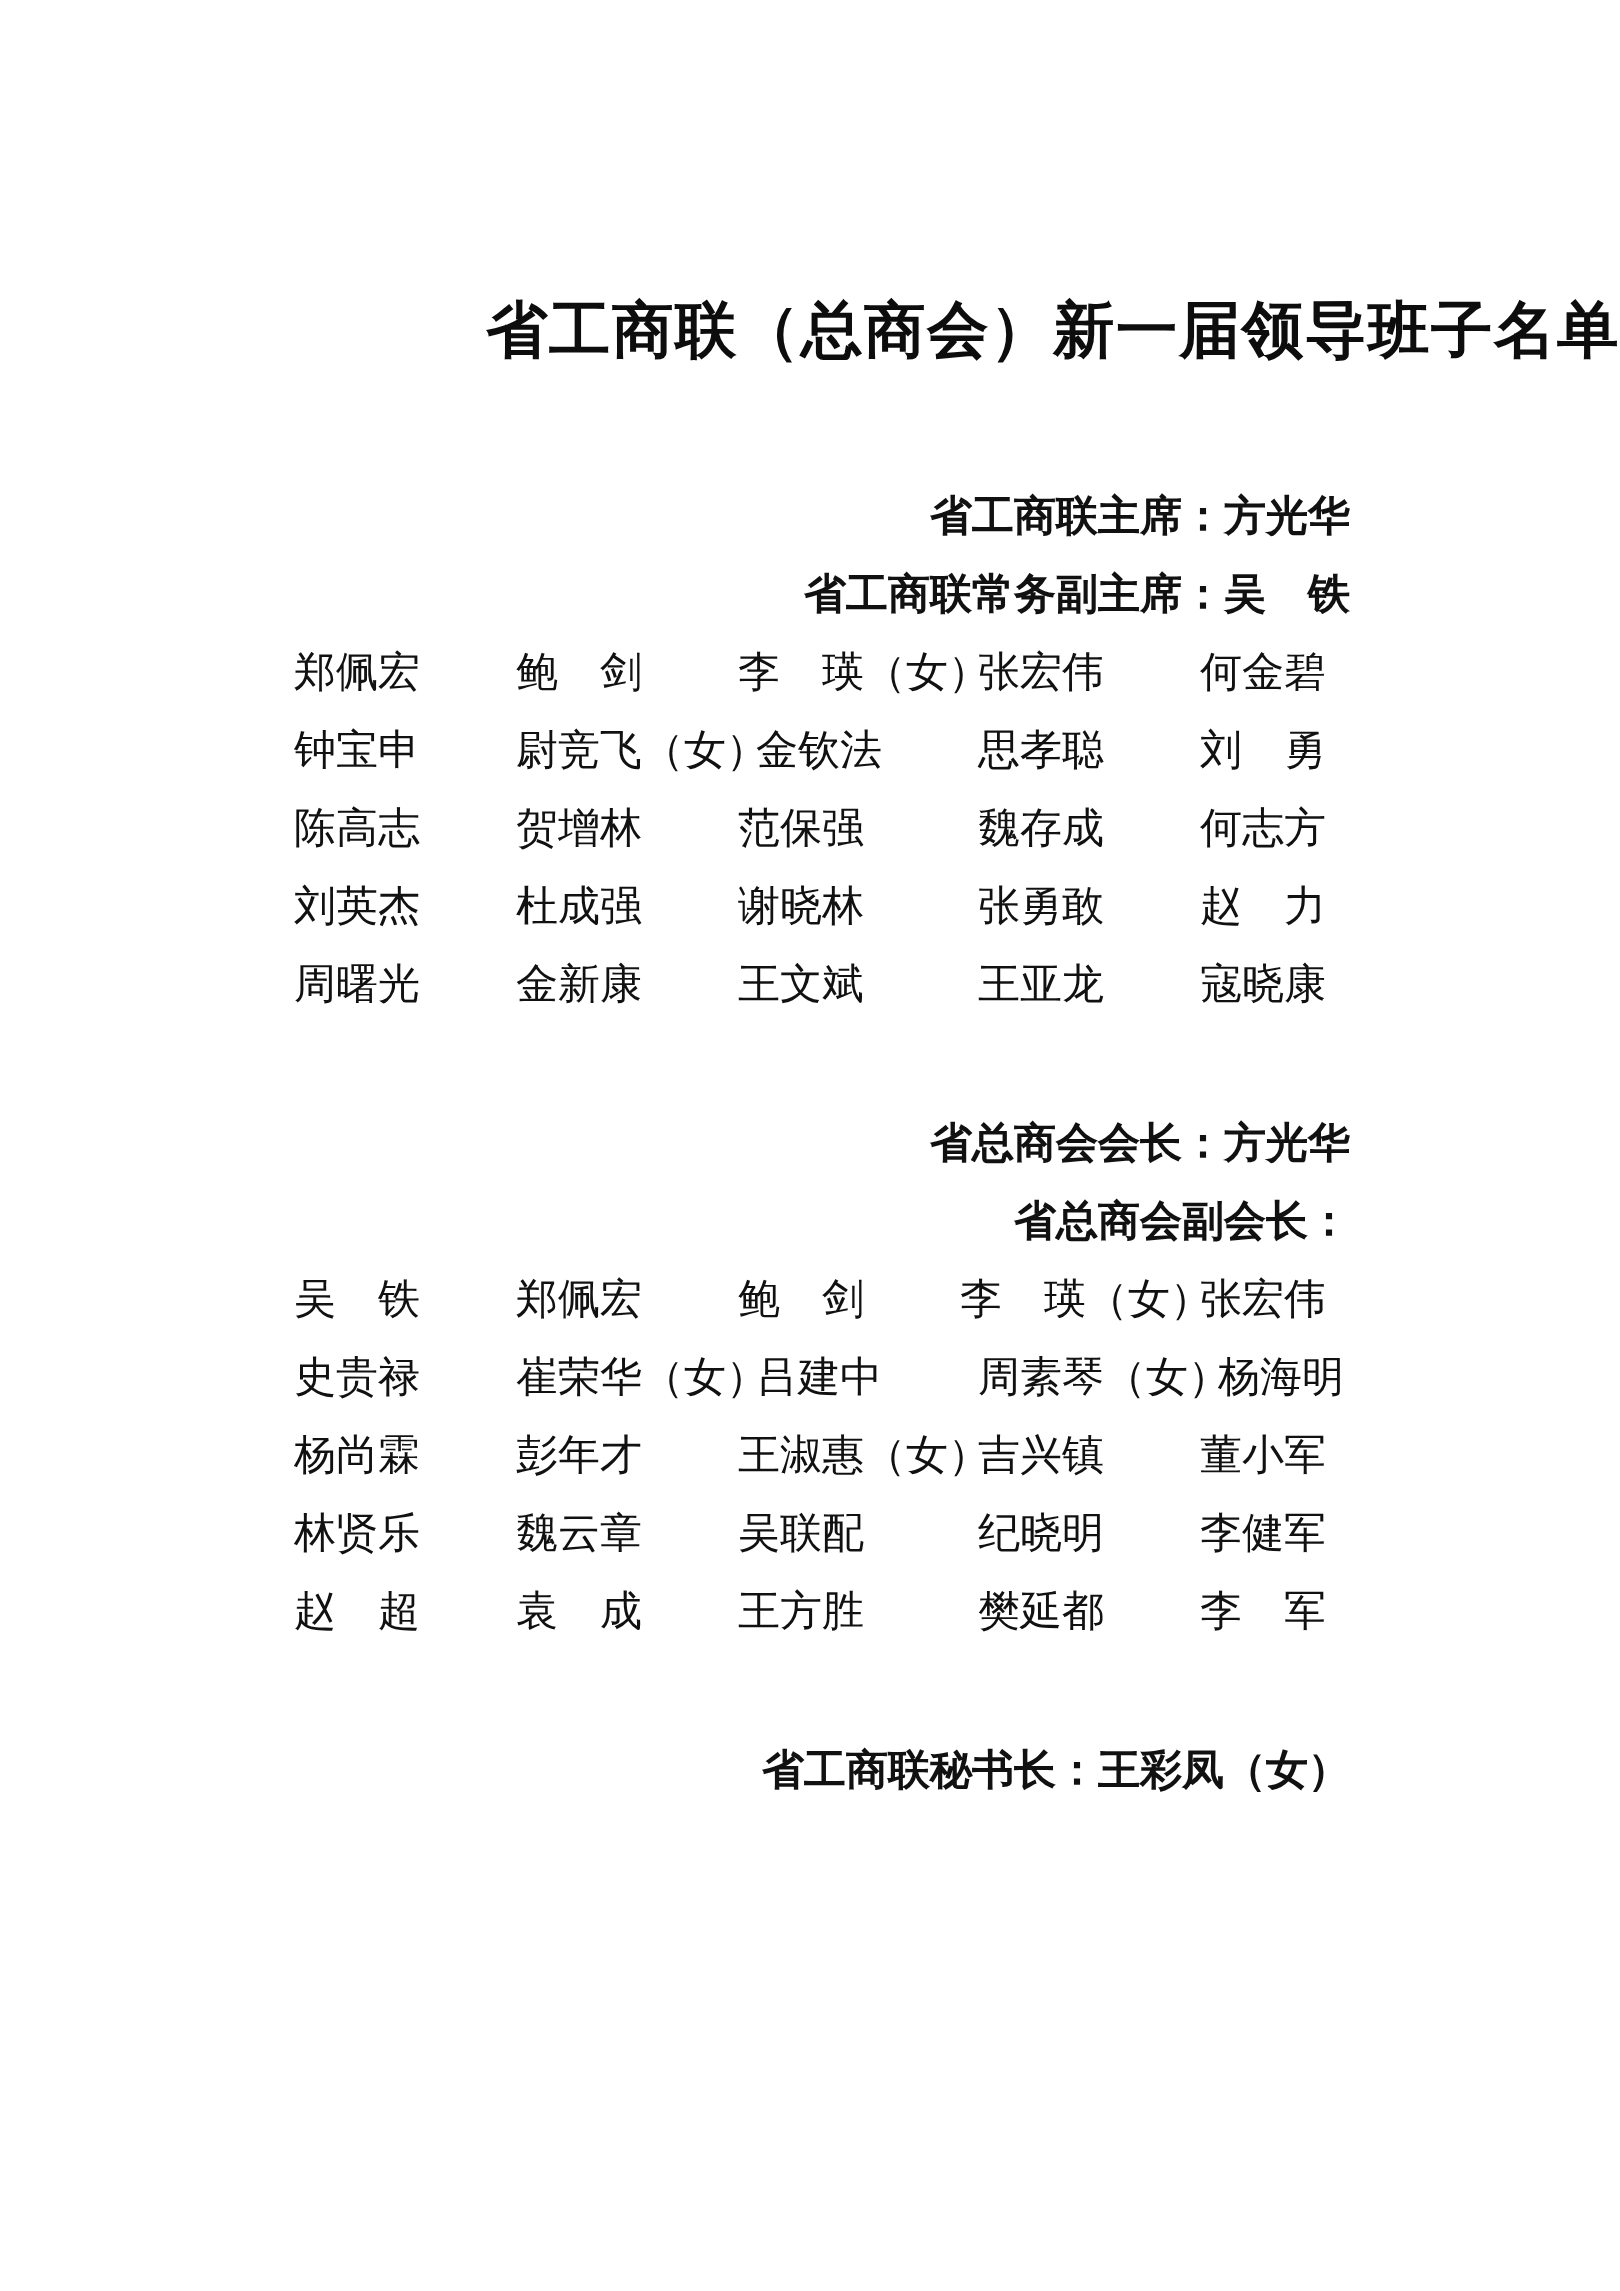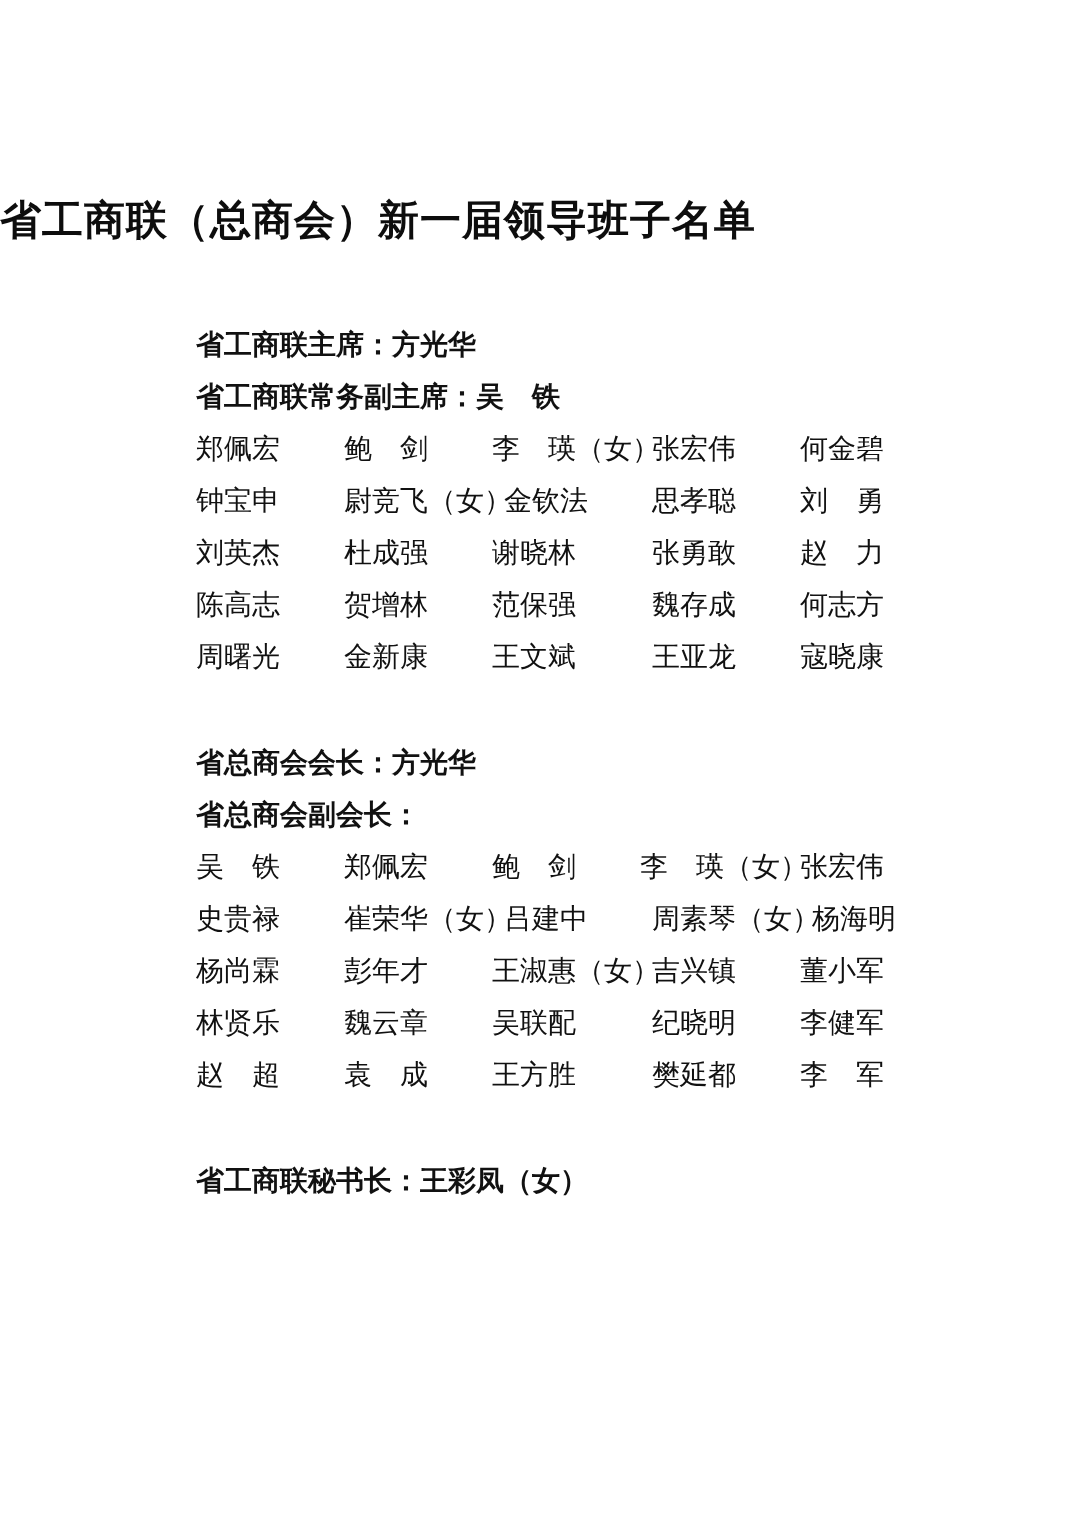--- a/index.html
+++ b/index.html
@@ -16,40 +16,41 @@
     overflow: hidden;
   }
   .page {
     position: relative;
     width: 1080px;
     height: 1527px;
     box-sizing: border-box;
     padding: 0;
   }
   .doc-title {
-    text-align: left;
+    text-align: right;
     font-size: 41px;
     font-weight: bold;
     letter-spacing: 1px;
     margin-top: 196px;
     margin-bottom: 0;
     line-height: 1.2;
     color: #0d0d0d;
   }
   .body-block {
     margin-left: 196px;
     margin-right: 180px;
     margin-top: 86px;
   }
   .label-line {
     font-size: 28px;
     font-weight: bold;
     line-height: 1.0;
     margin-bottom: 24px;
     white-space: nowrap;
+    text-align: right;
   }
   .label-line .val {
     font-weight: bold;
   }
   .row {
     display: flex;
     font-size: 28px;
     line-height: 1.0;
     margin-bottom: 24px;
     white-space: nowrap;
@@ -94,32 +95,32 @@
       <span class="cell">何金碧</span>
     </div>
     <div class="row">
       <span class="cell">钟宝申</span>
       <span class="cell wide">尉竞飞（女）</span>
       <span class="cell">金钦法</span>
       <span class="cell">思孝聪</span>
       <span class="cell">刘　勇</span>
     </div>
     <div class="row">
+      <span class="cell">陈高志</span>
+      <span class="cell">贺增林</span>
+      <span class="cell wide">范保强</span>
+      <span class="cell">魏存成</span>
+      <span class="cell">何志方</span>
+    </div>
+    <div class="row">
       <span class="cell">刘英杰</span>
       <span class="cell">杜成强</span>
       <span class="cell wide">谢晓林</span>
       <span class="cell">张勇敢</span>
       <span class="cell">赵　力</span>
-    </div>
-    <div class="row">
-      <span class="cell">陈高志</span>
-      <span class="cell">贺增林</span>
-      <span class="cell wide">范保强</span>
-      <span class="cell">魏存成</span>
-      <span class="cell">何志方</span>
     </div>
     <div class="row">
       <span class="cell">周曙光</span>
       <span class="cell">金新康</span>
       <span class="cell wide">王文斌</span>
       <span class="cell">王亚龙</span>
       <span class="cell">寇晓康</span>
     </div>
 
     <div class="section-sep"></div>

